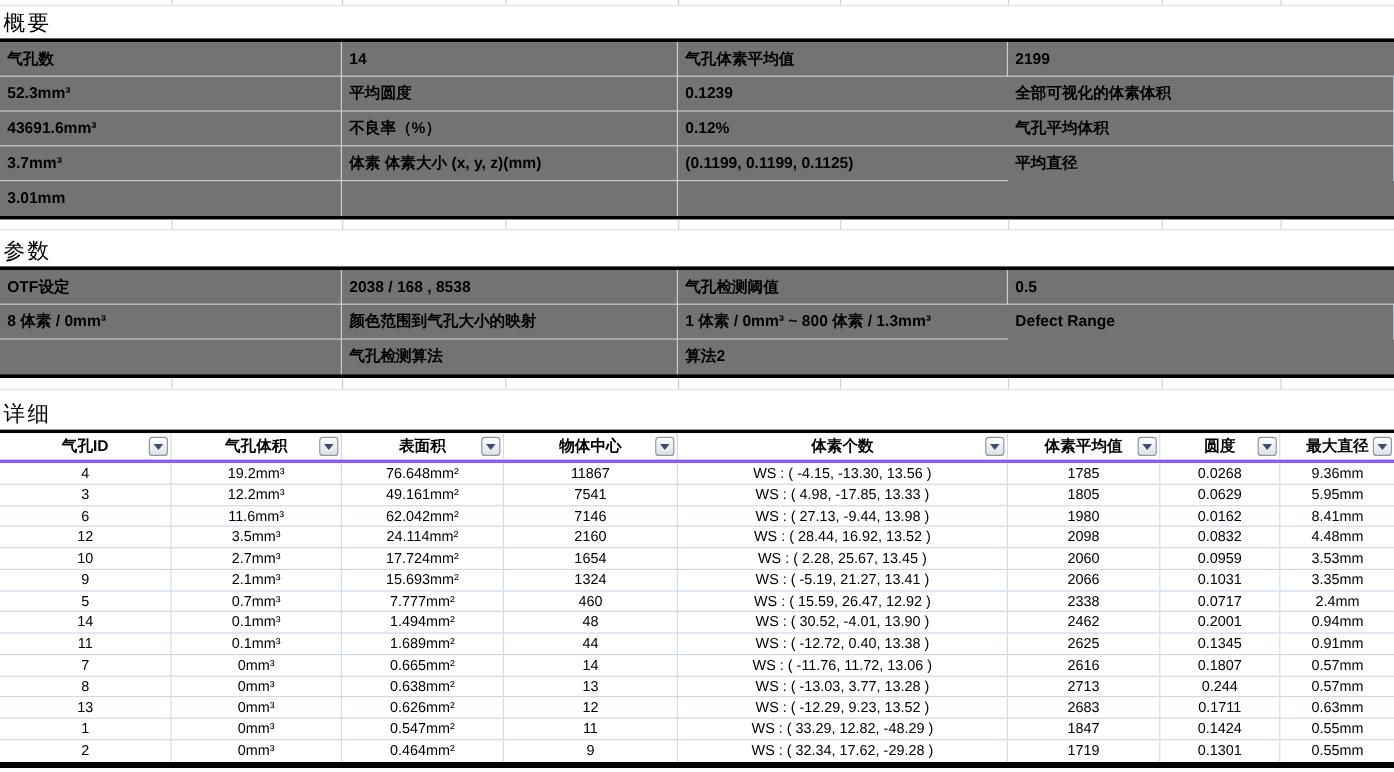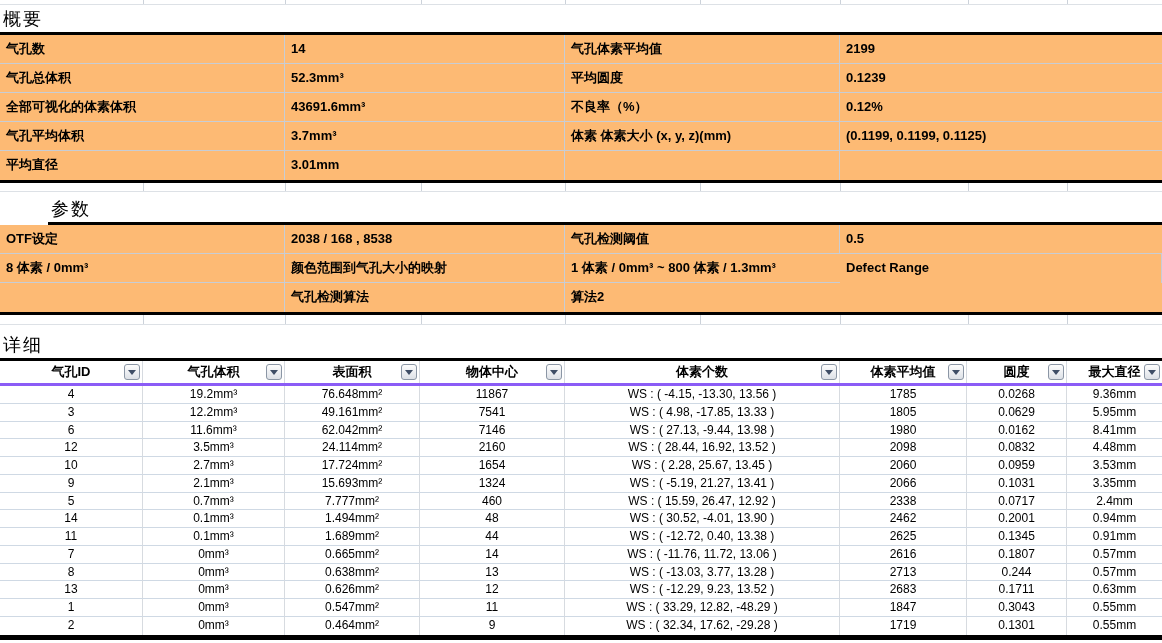--- a/index.html
+++ b/index.html
@@ -11,26 +11,26 @@
   .gridstrip i { position:absolute; top:0; bottom:0; width:1px; background:#ccd2da; }
   #strip-top { height:5px; }
   #gap1 { height:9px; }
   #gap2 { height:10px; }
 
   
   .sec-title { display:flex; align-items:flex-end; padding:0 0 1px 3px;
                font-family:"Liberation Serif","DejaVu Serif",serif; font-size:18px;
                letter-spacing:2px; border-bottom:3px solid #000; background:#fff; }
   #summary-title { height:30px; }
-  #params-title  { height:33px;margin-left:48px; }
+  #params-title  { height:33px; }
   #details-title { height:36px; }
 
   
   .pair-grid { display:grid; grid-template-columns:285px 280px 275px 322px;
-               border-bottom:3px solid #000; background:#fdba74; }
+               border-bottom:3px solid #000; background:#737373; }
   .pcell { height:29px; line-height:28px; font-size:13px; font-weight:bold;
            padding:0 6px; white-space:nowrap; overflow:hidden;
            border-bottom:1px solid #c7cdd5; }
   .pcell.br { border-right:1px solid #c7cdd5; }
   .pair-grid .pcell:nth-last-child(-n+4) { border-bottom:none; }
 
   
   .dt-grid { display:grid; grid-template-columns:143px 142px 135px 145px 275px 127px 100px 95px; background:#fff; }
   #details-header { border-bottom:3px solid #8b5cf6; }
   .hcell { position:relative; height:22px; display:flex; align-items:center; justify-content:center;
@@ -64,21 +64,20 @@
     <i style="left: 968px;"></i>
     <i style="left: 1067px;"></i>
   </div>
 
 <div class="sec-title" id="summary-title">概要</div>
 <div class="pair-grid" id="summary-grid">
     <div class="pcell lab br">气孔数</div>
     <div class="pcell val br">14</div>
     <div class="pcell lab br">气孔体素平均值</div>
     <div class="pcell val">2199</div>
-    <div class="pcell lab br">气孔总体积</div>
     <div class="pcell val br">52.3mm³</div>
     <div class="pcell lab br">平均圆度</div>
     <div class="pcell val">0.1239</div>
     <div class="pcell lab br">全部可视化的体素体积</div>
     <div class="pcell val br">43691.6mm³</div>
     <div class="pcell lab br">不良率（%）</div>
     <div class="pcell val">0.12%</div>
     <div class="pcell lab br">气孔平均体积</div>
     <div class="pcell val br">3.7mm³</div>
     <div class="pcell lab br">体素 体素大小 (x, y, z)(mm)</div>
@@ -273,21 +272,21 @@
     <div class="dcell brd">WS : ( -12.29, 9.23, 13.52 )</div>
     <div class="dcell brd">2683</div>
     <div class="dcell brd">0.1711</div>
     <div class="dcell">0.63mm</div>
     <div class="dcell brd">1</div>
     <div class="dcell brd">0mm³</div>
     <div class="dcell brd">0.547mm²</div>
     <div class="dcell brd">11</div>
     <div class="dcell brd">WS : ( 33.29, 12.82, -48.29 )</div>
     <div class="dcell brd">1847</div>
-    <div class="dcell brd">0.3043</div>
+    <div class="dcell brd">0.1424</div>
     <div class="dcell">0.55mm</div>
     <div class="dcell brd">2</div>
     <div class="dcell brd">0mm³</div>
     <div class="dcell brd">0.464mm²</div>
     <div class="dcell brd">9</div>
     <div class="dcell brd">WS : ( 32.34, 17.62, -29.28 )</div>
     <div class="dcell brd">1719</div>
     <div class="dcell brd">0.1301</div>
     <div class="dcell">0.55mm</div>
   </div>

